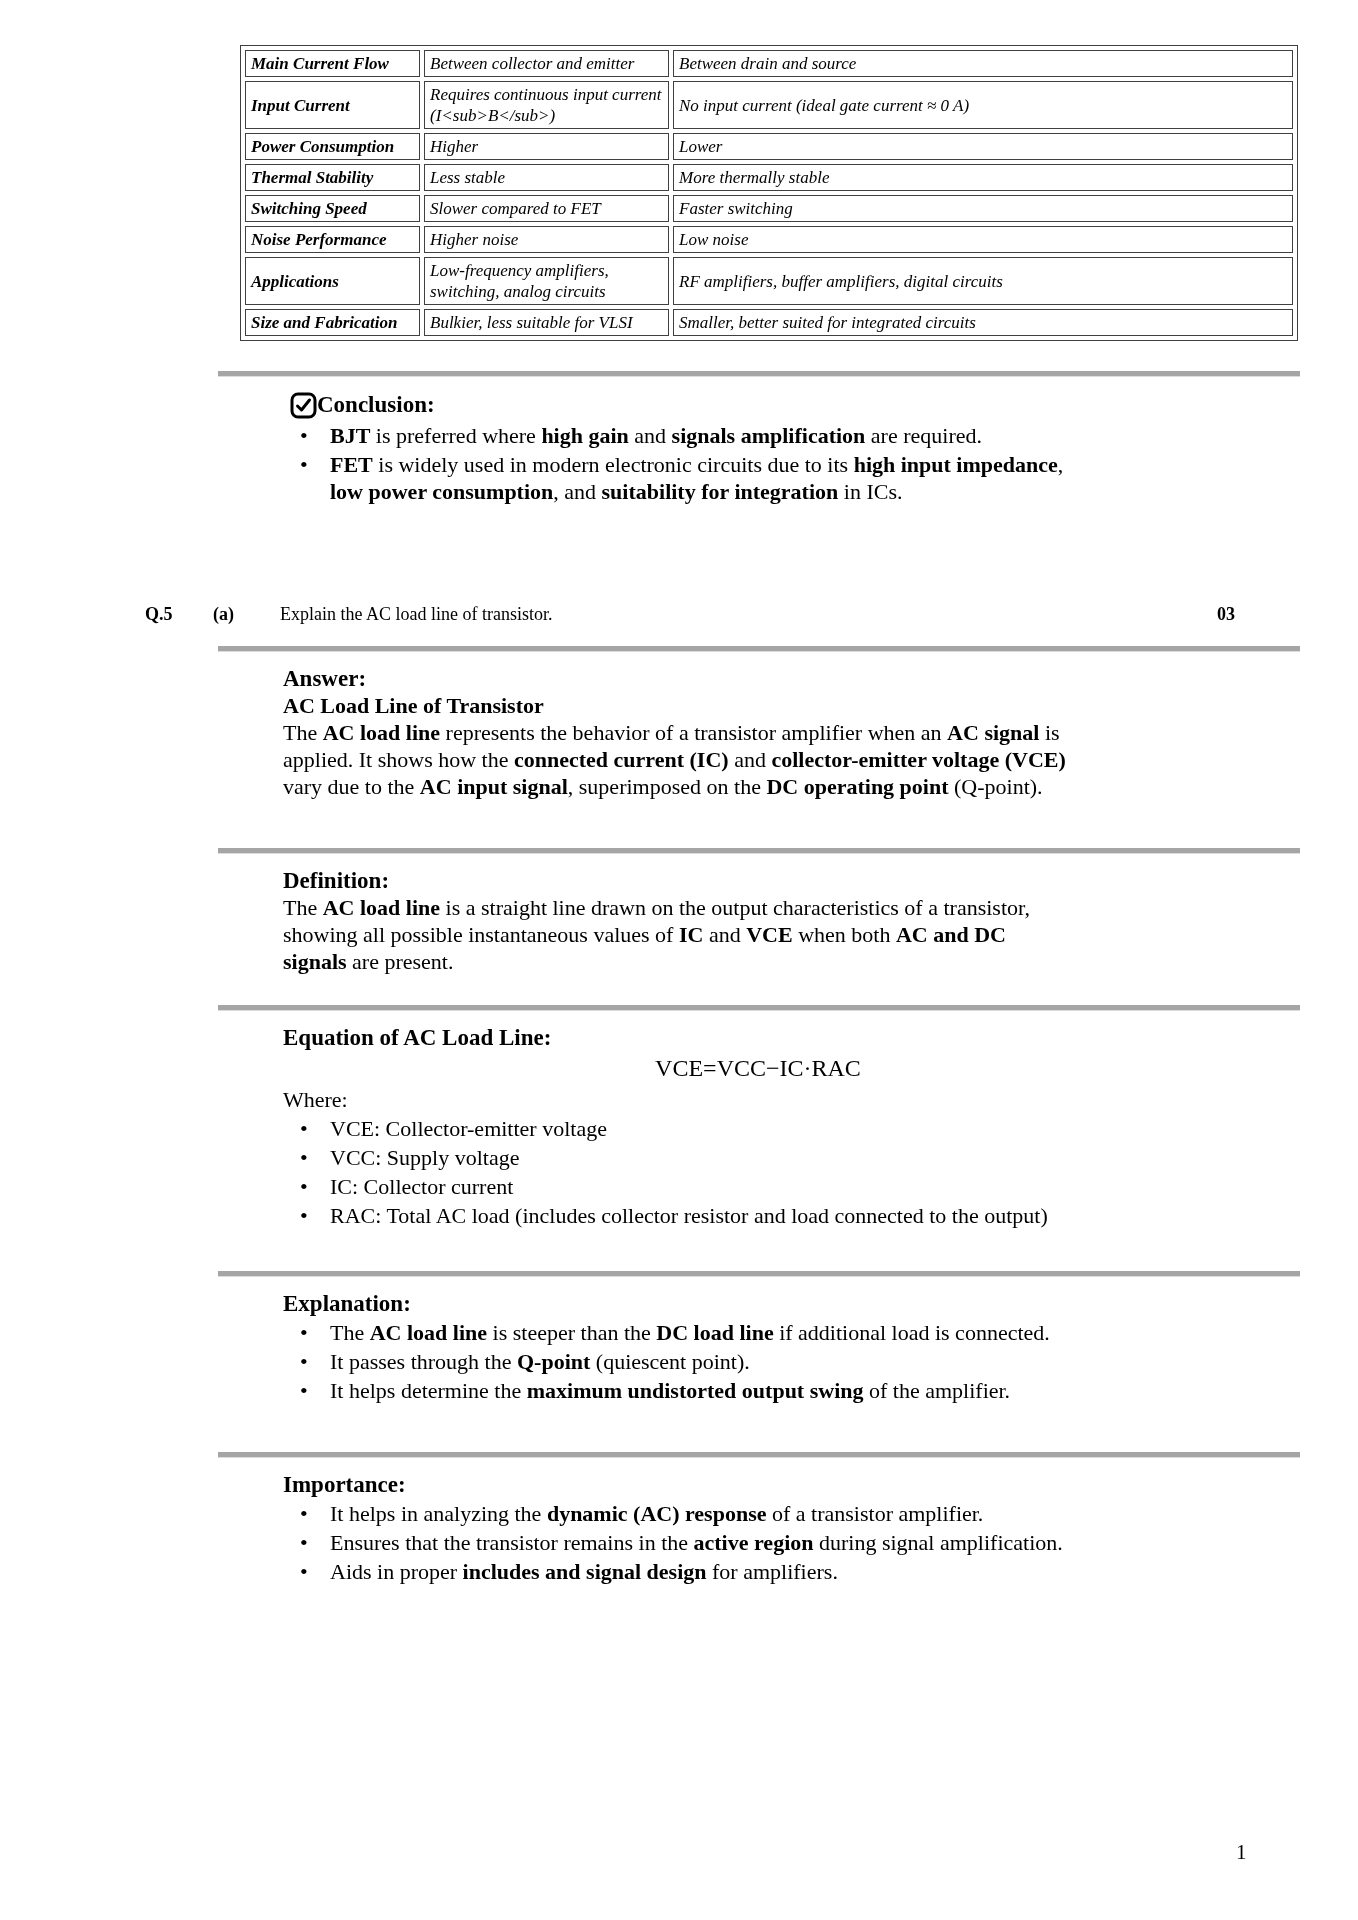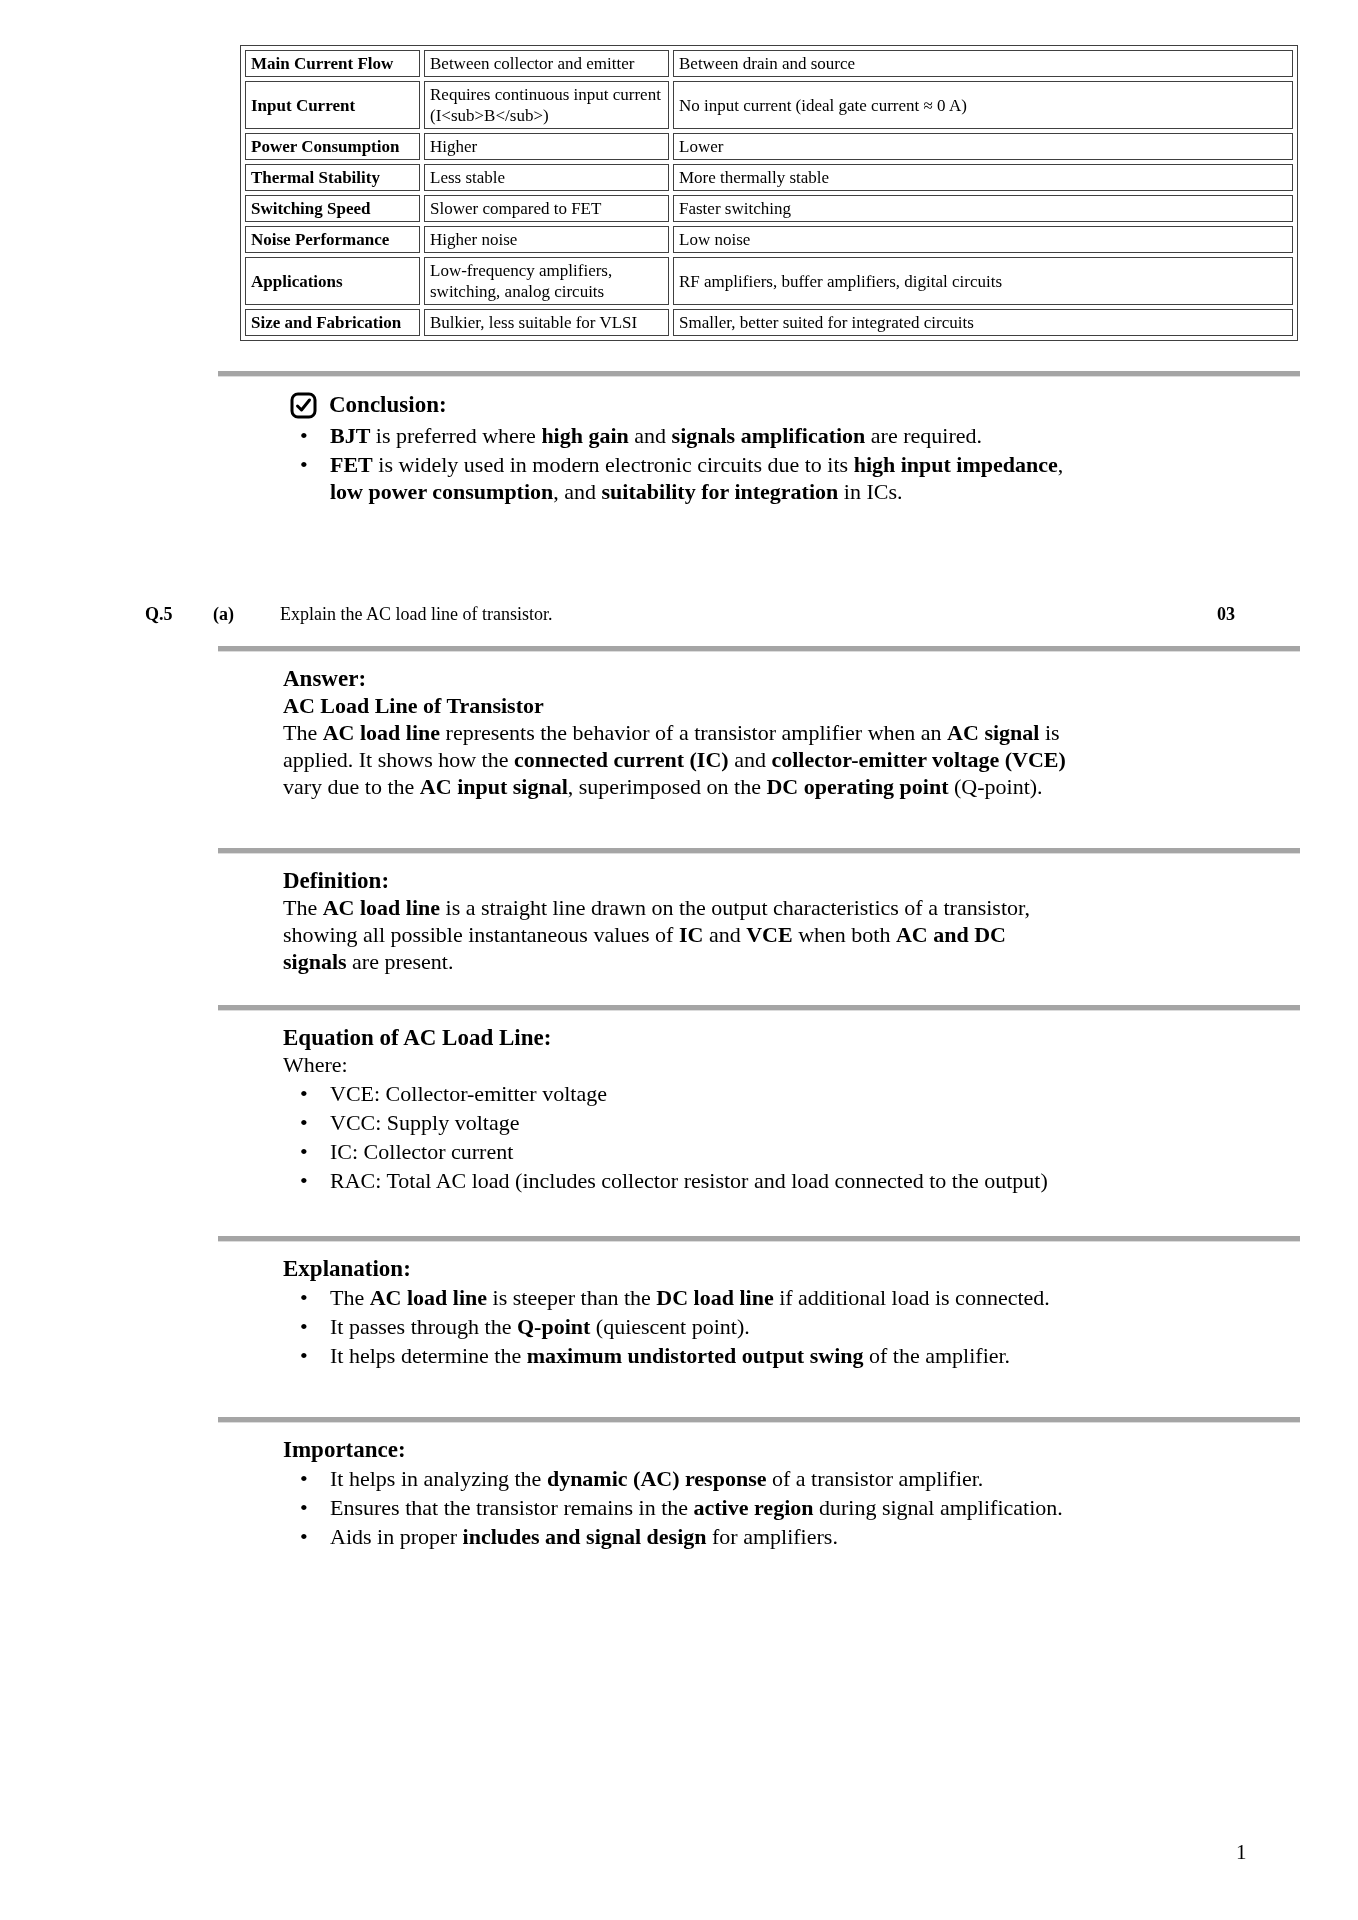--- a/index.html
+++ b/index.html
@@ -23,20 +23,21 @@
     width:1058px;
     font-size:17px;
     line-height:21px;
     background:#ffffff;
   }
   table.cmp td{
     border:1px solid #404040;
     padding:2px 5px;
     vertical-align:middle;
     overflow:hidden;
+    font-style:italic;
   }
   table.cmp td.c1{font-weight:bold;}
 
   
   .content{margin:0 58px 0 218px;}
   .rule{
     height:5px;
     background:#a5a5a5;
     border-bottom:1px solid #dcdcdc;
     margin:30px 0 13px 0;
@@ -56,21 +57,20 @@
   .title-line{font-weight:bold;}
 
   .bullet{display:flex;width:790px;margin:2px 0;}
   .dot{flex:0 0 47px;padding-left:17px;box-sizing:border-box;}
   .bt{flex:1;}
 
   
   .ch{
     display:flex;
     align-items:center;
-    gap:12px;
     margin-left:7px;
     font-weight:bold;
     font-size:23px;
     line-height:30px;
   }
   .ch svg{display:block;}
 
   
   .qrow{
     display:flex;
@@ -200,20 +200,21 @@
 
     <div class="section">
       <div class="heading">Definition:</div>
       <div class="para">The <b>AC load line</b> is a straight line drawn on the output characteristics of a transistor, showing all possible instantaneous values of <b>IC</b> and <b>VCE</b> when both <b>AC and DC signals</b> are present.</div>
     </div>
 
     <div class="rule"></div>
 
     <div class="section">
       <div class="heading">Equation of AC Load Line:</div>
+      <div class="formula">VCE=VCC−IC·RAC</div>
       <div>Where:</div>
       <div class="bullet">
         <span class="dot">•</span>
         <span class="bt">VCE: Collector-emitter voltage</span>
       </div>
       <div class="bullet">
         <span class="dot">•</span>
         <span class="bt">VCC: Supply voltage</span>
       </div>
       <div class="bullet">

